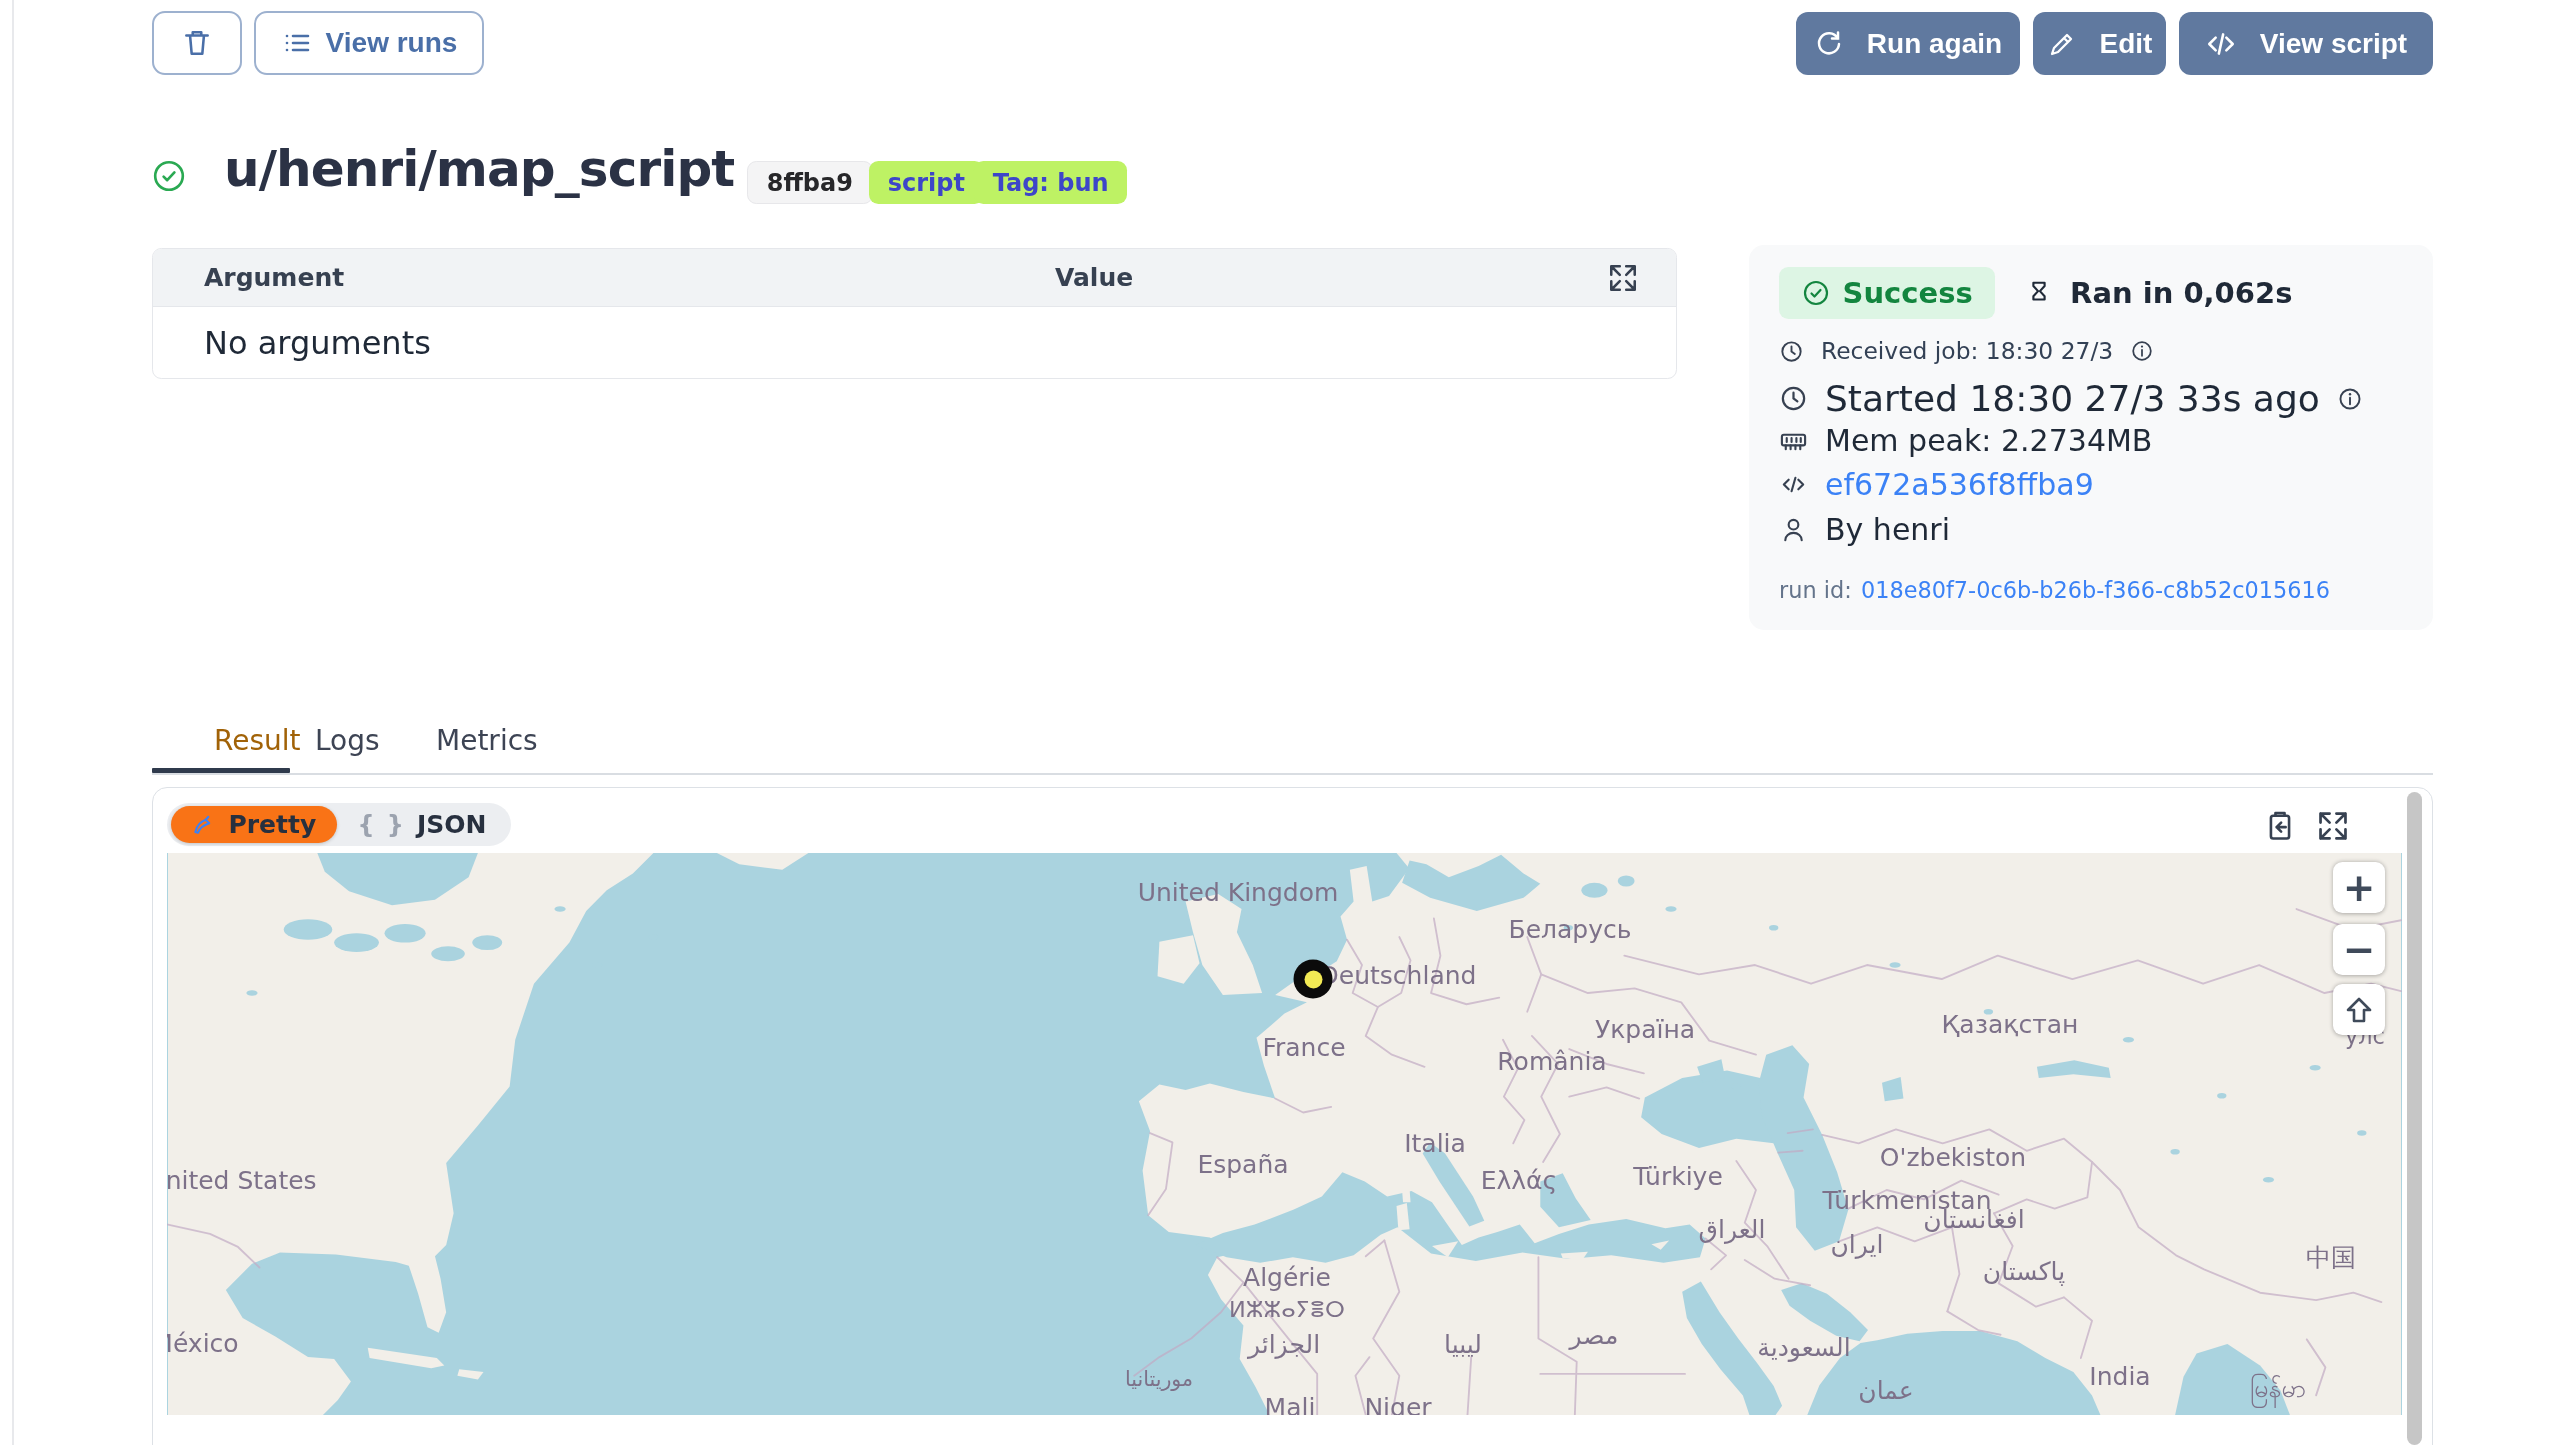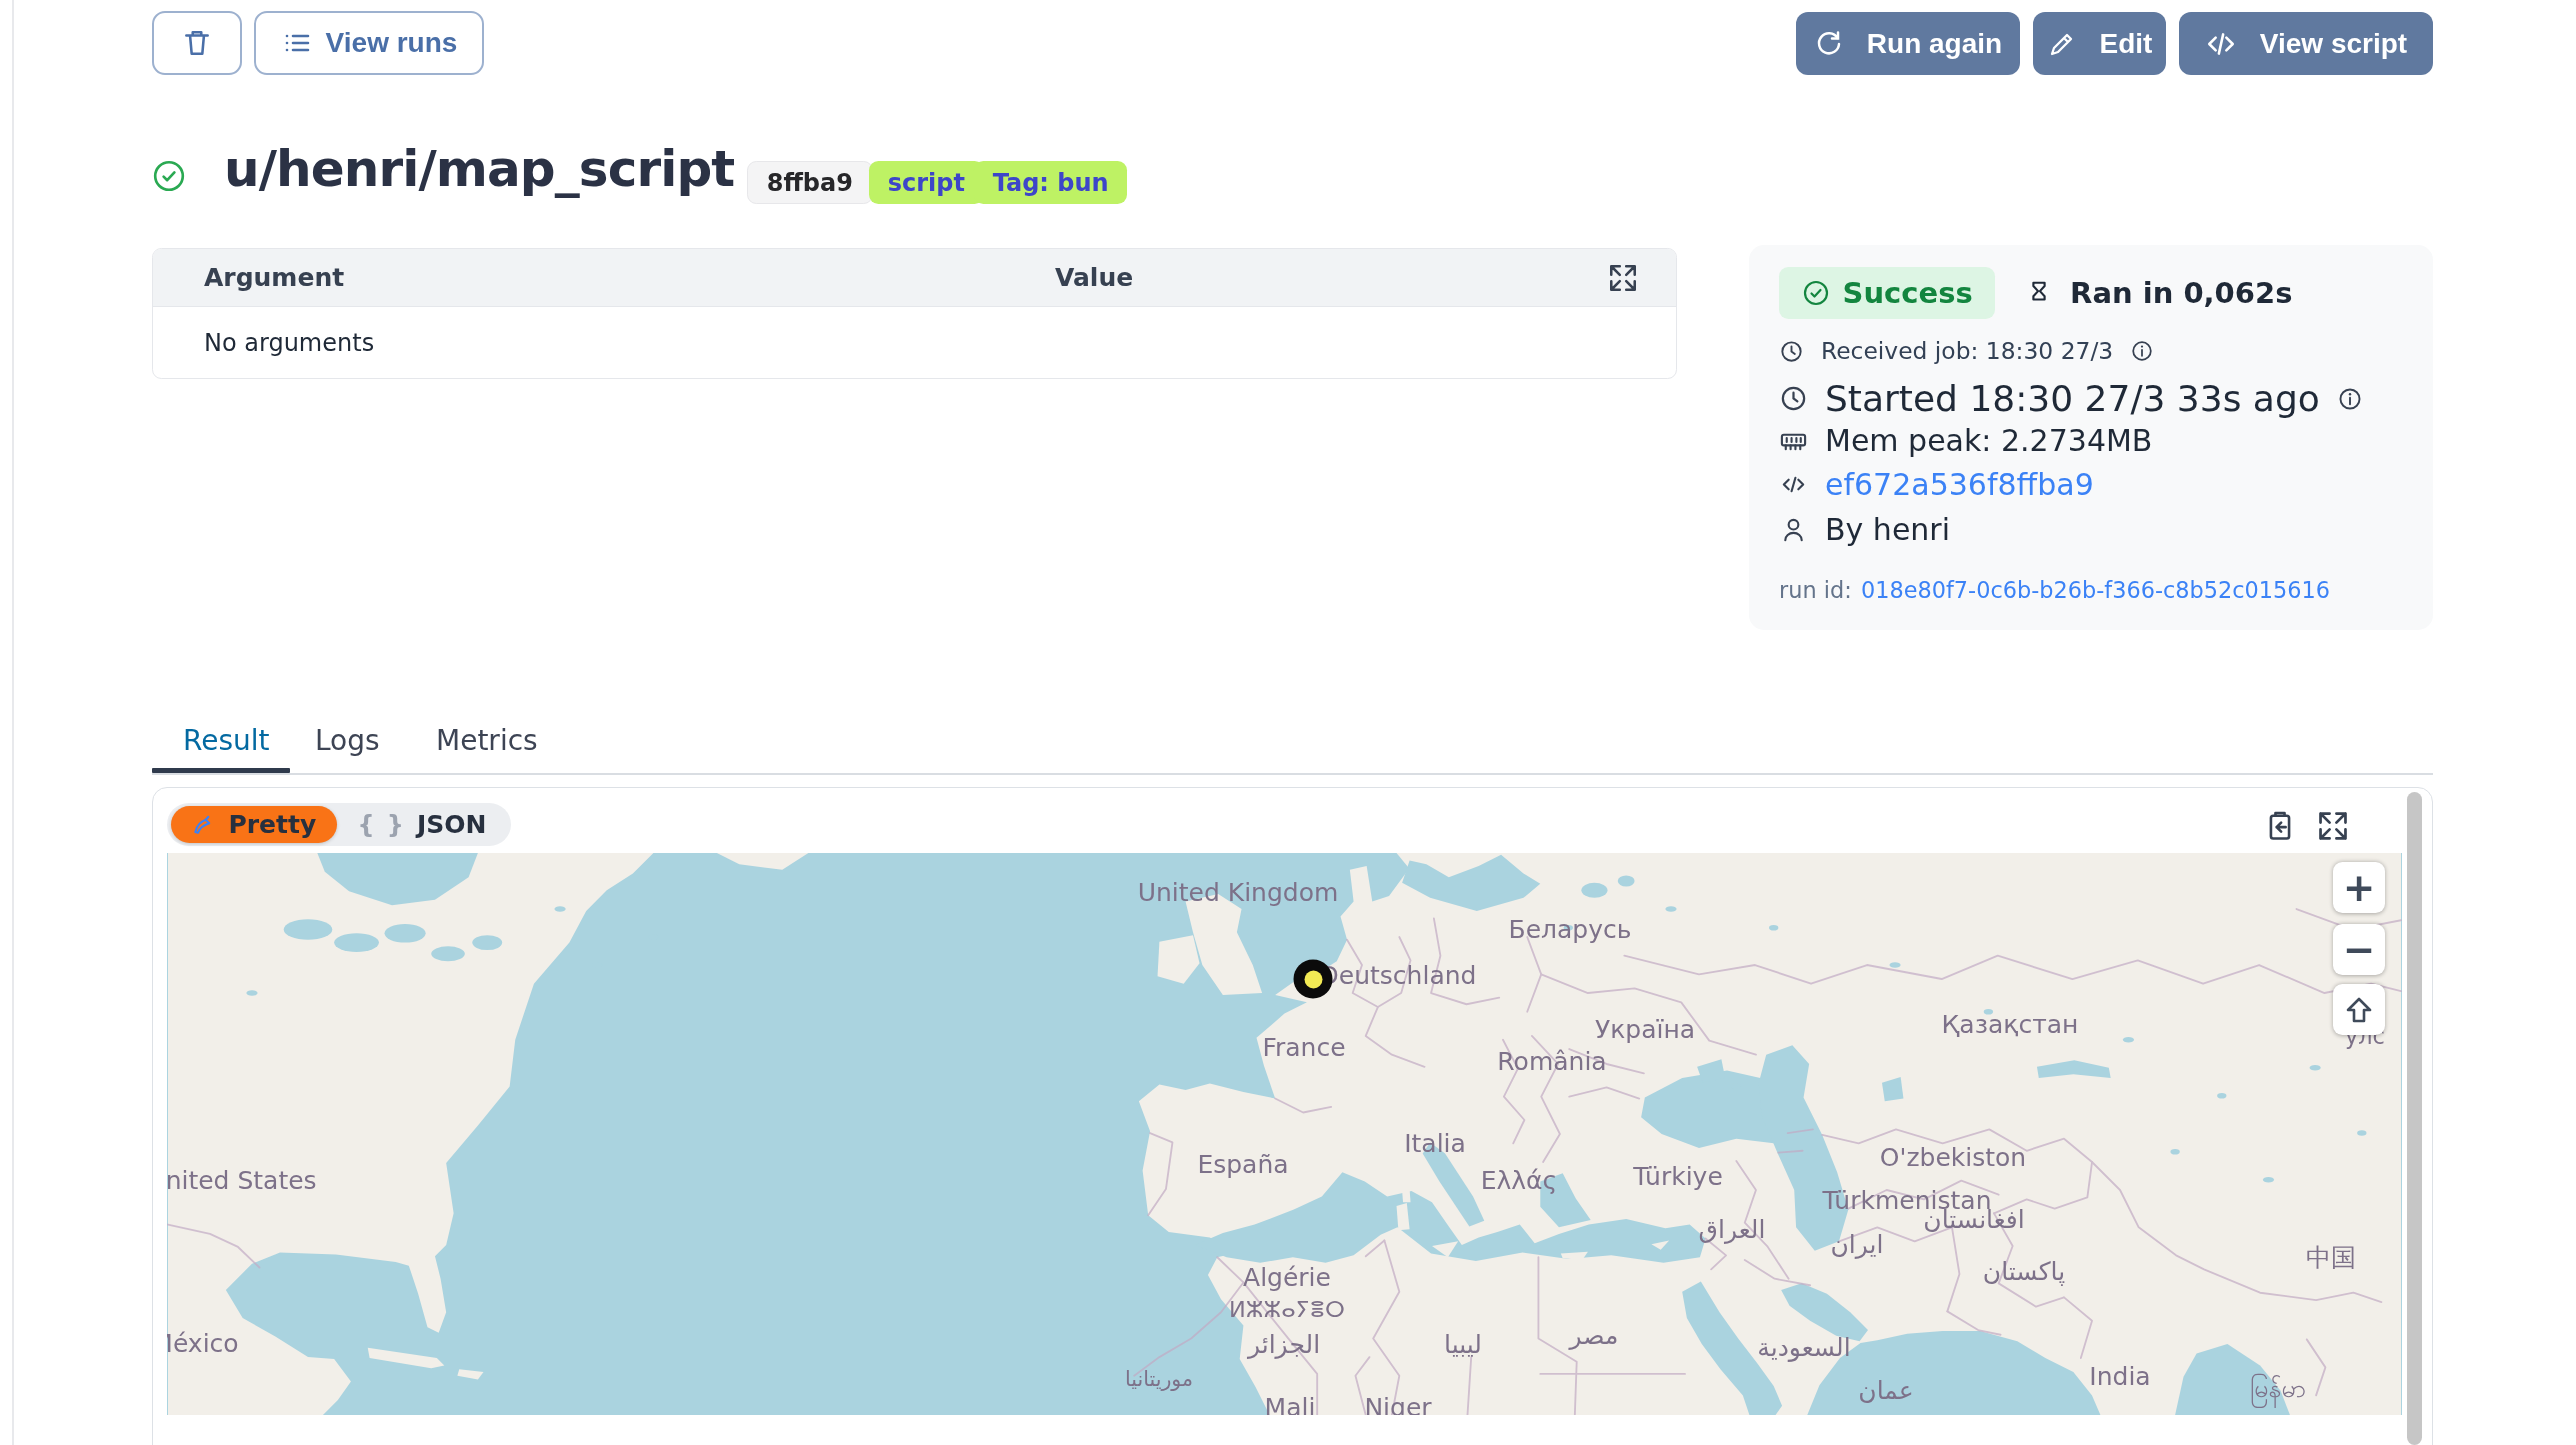--- a/index.html
+++ b/index.html
@@ -28,33 +28,33 @@
   .page-title { font-size:50px; font-weight:800; letter-spacing:-0.9px; color:#2b3245; }
   .chip { display:inline-flex; align-items:center; height:43px; padding:0 18.7px;
           border-radius:9.3px; font-size:24px; font-weight:700; }
   .chip-gray   { background:#f4f4f5; color:#27272a; border:0.9px solid #e7e7ea; }
   .chip-indigo { background:#bef264; color:#3d46c9; }
 
   
   .args-table { left:152px; top:248px; width:1525px; border:1.9px solid #e5e7eb; border-radius:9.3px; overflow:hidden; background:#fff; }
   .args-head { display:flex; align-items:center; height:58px; background:#f1f3f5; border-bottom:1.9px solid #e5e7eb;
                font-size:25px; font-weight:600; color:#374151; position:relative; }
-  .args-body { height:71px; display:flex; align-items:center; font-size:24px; color:#1f2937;text-align:right; }
+  .args-body { height:71px; display:flex; align-items:center; font-size:32px; color:#1f2937;text-align:right; }
 
   
   .run-card { left:1749px; top:245px; width:684px; height:385px; background:#f8f9fa; border-radius:15px; }
   .status-badge { display:inline-flex; align-items:center; gap:11.2px; height:52px; padding:0 22.4px;
                   background:#ddf5e4; border-radius:9.3px; color:#13853f; font-size:29px; font-weight:600; }
   .irow { position:absolute; left:30px; display:flex; align-items:center; gap:17px; color:#1f2937; }
   .irow .ic { flex:0 0 auto; color:#374151; }
   .link-blue { color:#3b82f6; }
 
   
   .tab { position:absolute; font-size:28px; color:#3d4454; cursor:pointer; }
-  .tab.active { color:#0369a1; }
+  .tab.active { color:#a16207;margin-left:31px; }
   .tabs-border { left:152px; top:773px; width:2281px; height:1.9px; background:#d9dde2; }
   .tab-underline { left:152px; top:768px; width:138px; height:4.7px; background:#2f3a4c; border-radius:0.9px; }
 
   
   .result-panel { left:152px; top:787px; width:2281px; height:710px; background:#fff;
                   border:1.9px solid #dde1e6; border-radius:15px; }
   .toggle-wrap { position:absolute; left:14px; top:15px; display:flex; align-items:center;
                  background:#eceef1; border-radius:22.4px; padding:3.7px; height:43px; }
   .toggle-seg { display:flex; align-items:center; gap:11.2px; padding:0 20.6px; height:37px;
                 border-radius:18.7px; font-size:25px; font-weight:700; color:#27303f; cursor:pointer; }

